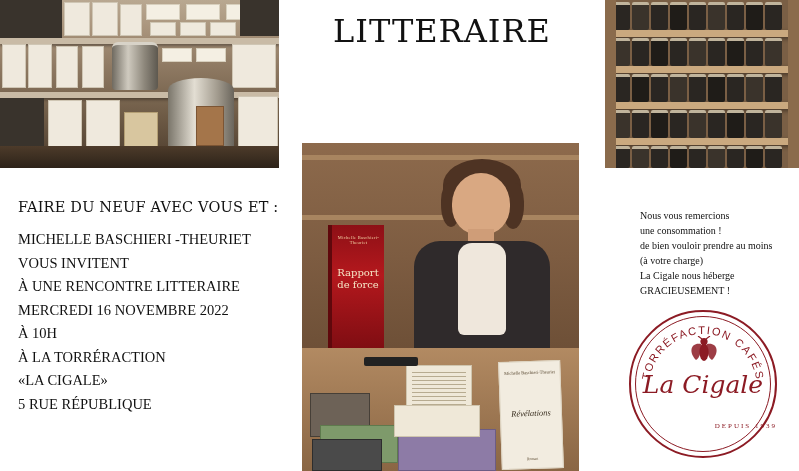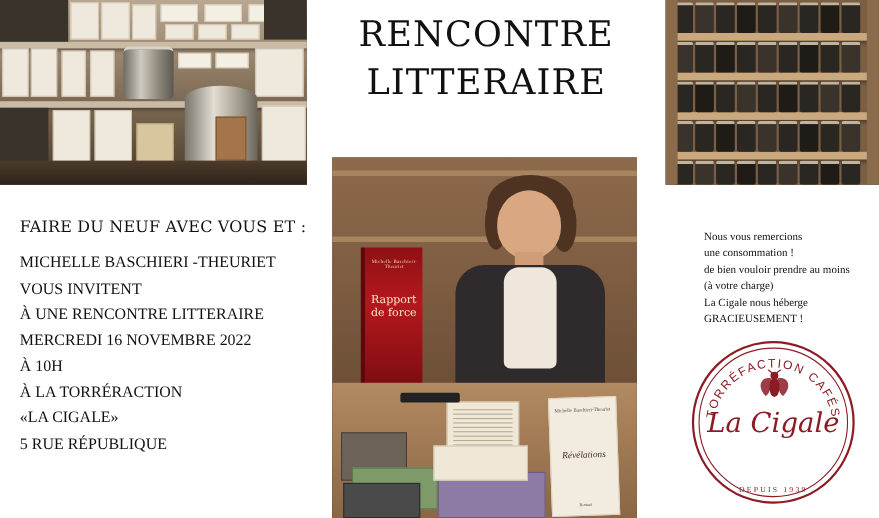--- a/index.html
+++ b/index.html
@@ -210,21 +210,21 @@
     position:absolute; left:58px; top:26px; width:34px; height:30px;
   }
   .logo-name {
     position:absolute; left:0; right:0; top:64px;
     text-align:center; color:#8c1b24;
     font-family:"DejaVu Serif", serif;
     font-size:25px; font-style:italic; line-height:1.05;
   }
   .logo-name .n2 { font-size:25px; display:block; margin-top:-2px; }
   .logo-depuis {
-    position:absolute; left:0; right:0; bottom:9px; text-align:center;
+    position:absolute; left:0; right:0; bottom:28px; text-align:right;
     color:#8c1b24; font-size:7px; letter-spacing:2px;
   }
 </style>
 </head>
 <body>
 
 <div class="page">
 
   <div class="photo-left">
     <div class="pl-wall"></div>
@@ -318,21 +318,20 @@
     <div class="pr-jar alt" style="left:103px; top:146px; height:22px;"></div>
     <div class="pr-jar" style="left:122px; top:146px; height:22px;"></div>
     <div class="pr-jar alt2" style="left:141px; top:146px; height:22px;"></div>
     <div class="pr-jar" style="left:160px; top:146px; height:22px;"></div>
 
     <div class="pr-post" style="left:0;"></div>
     <div class="pr-post" style="right:0;"></div>
   </div>
 
   <div class="title">
-    <span class="l1">RENCONTRE</span>
     <span class="l2">LITTERAIRE</span>
   </div>
 
   <div class="left-text">
     <span class="lead">FAIRE DU NEUF AVEC VOUS ET :</span>
     <span class="ln">MICHELLE BASCHIERI -THEURIET</span>
     <span class="ln">VOUS INVITENT</span>
     <span class="ln">À UNE RENCONTRE LITTERAIRE</span>
     <span class="ln">MERCREDI 16 NOVEMBRE 2022</span>
     <span class="ln">À 10H</span>

